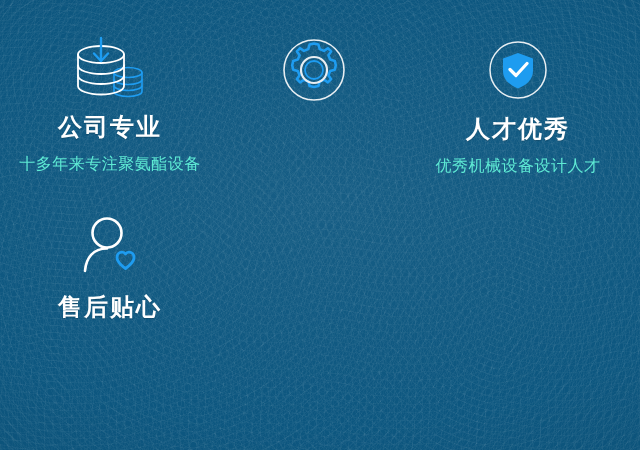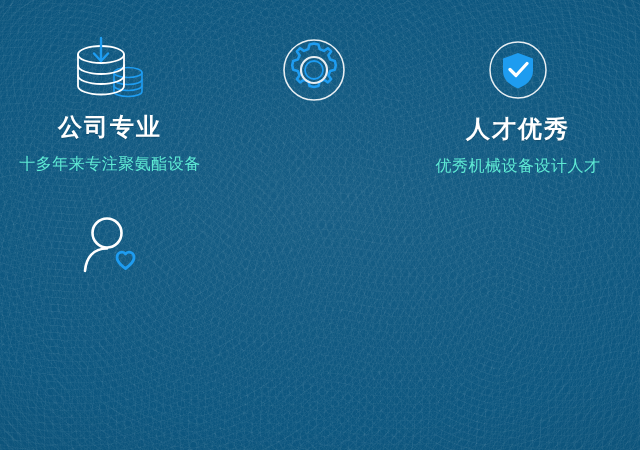--- a/index.html
+++ b/index.html
@@ -183,16 +183,17 @@
 
           <path d="M51.5 53.5
                    C51.5 53.5 43 47.8 43 42.4
                    C43 39.2 45.4 37.2 48 37.2
                    C49.7 37.2 50.9 38.1 51.5 39.1
                    C52.1 38.1 53.3 37.2 55 37.2
                    C57.6 37.2 60 39.2 60 42.4
                    C60 47.8 51.5 53.5 51.5 53.5 Z" fill="none" stroke="#1e9cf0" stroke-width="2.8" stroke-linejoin="round"></path>
         </svg>
       </div>
+      <div class="feature-title">售后贴心</div>
     </div>
 
   </div>
 </div>
 
 </body></html>

